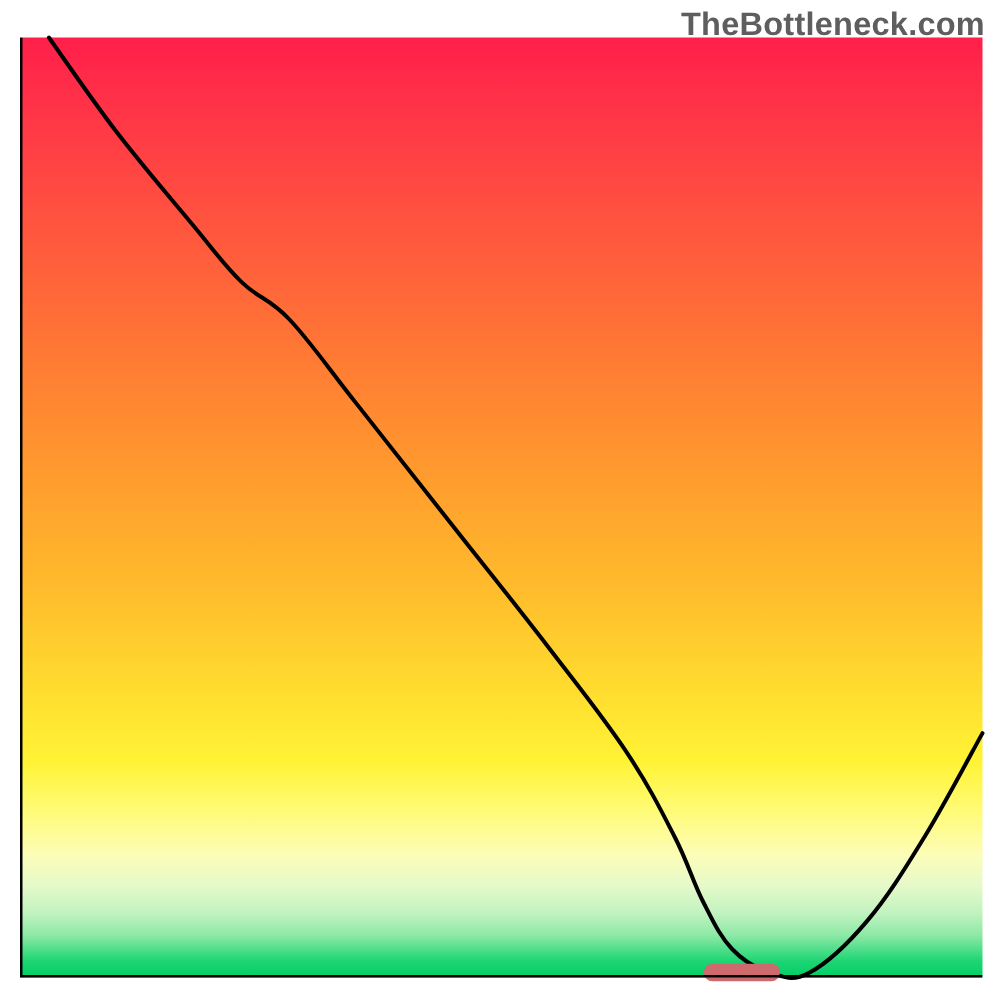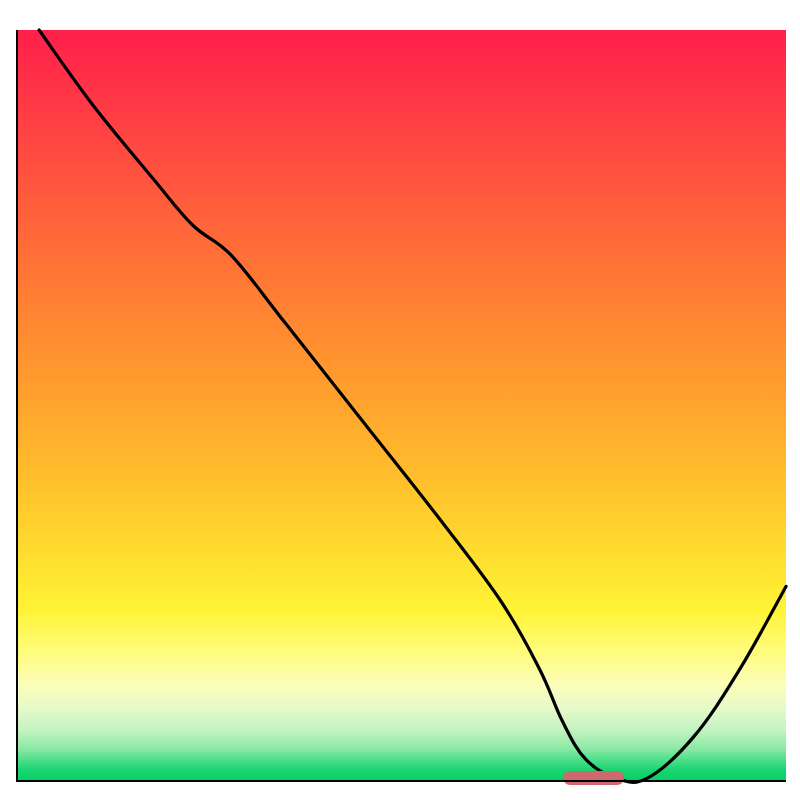--- a/index.html
+++ b/index.html
@@ -80,20 +80,21 @@
     top: 0;
     width: 100%;
     height: 100%;
     overflow: visible;
   }
 </style>
 </head>
 <body>
 <div class="container">
 
+  <div class="watermark">TheBottleneck.com</div>
 
   <div class="plot-area">
 
     <div class="gradient-bg"></div>
 
     <svg class="curve" viewBox="0 0 770 752" preserveAspectRatio="none">
 
       <path id="curve-path" fill="none" stroke="#000000" stroke-width="3.2" stroke-linecap="round" stroke-linejoin="round" d="M 23.1 0.0 C 32.8 13.5, 56.2 48.1, 77.0 75.2 C 97.8 102.3, 120.6 128.7, 138.6 150.4 C 156.6 172.1, 163.2 182.0, 177.1 195.5 C 191.0 209.1, 199.0 208.0, 215.6 225.6 C 232.2 243.2, 245.9 263.5, 269.5 293.3 C 293.1 323.1, 318.8 355.8, 346.5 391.0 C 374.2 426.2, 398.6 456.3, 423.5 488.8 C 448.4 521.3, 467.1 544.4, 485.1 571.5 C 503.1 598.6, 512.5 617.5, 523.6 639.2 C 534.7 660.9, 538.4 675.6, 546.7 691.8 C 555.0 708.1, 560.1 719.3, 569.8 729.4 C 579.5 739.6, 589.5 744.9, 600.6 748.2 C 611.7 751.6, 617.5 755.7, 631.4 748.2 C 645.3 740.8, 661.0 726.5, 677.6 706.9 C 694.2 687.3, 707.2 666.3, 723.8 639.2 C 740.4 612.1, 761.7 571.4, 770.0 556.5"></path>
     </svg>
 

